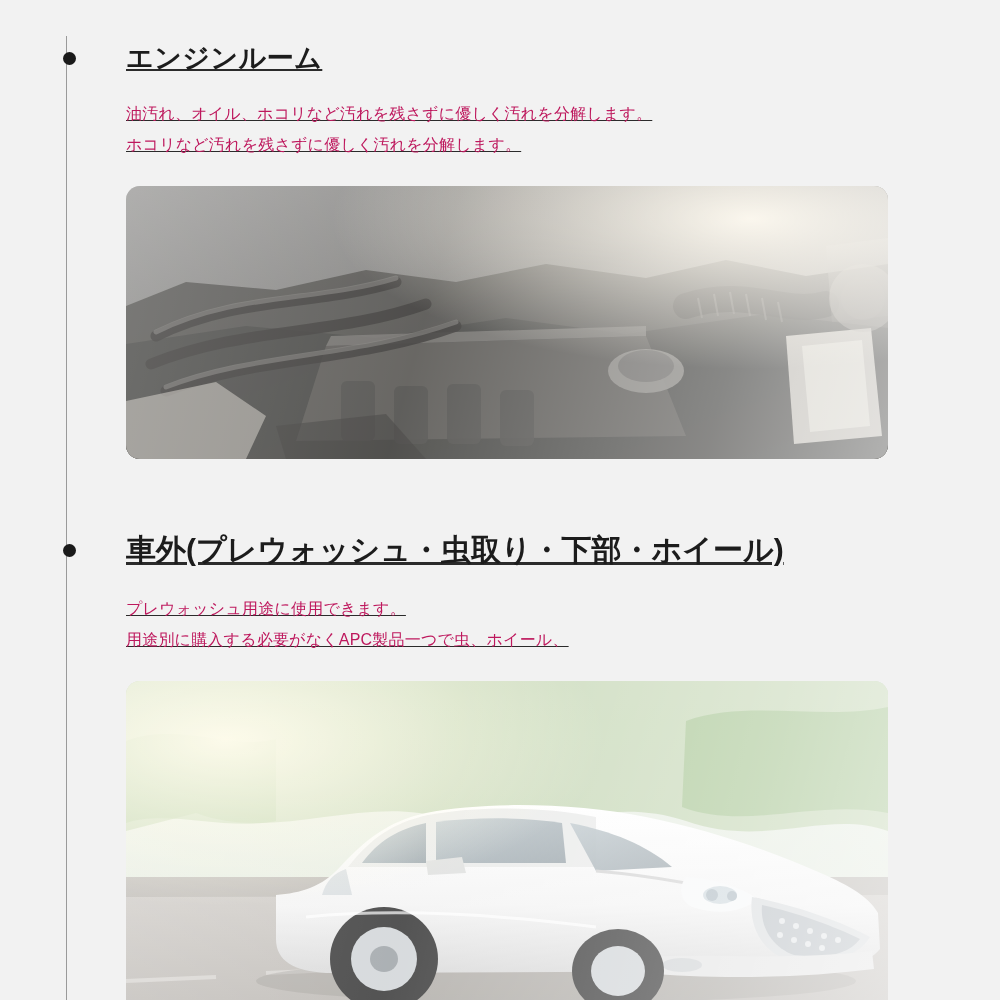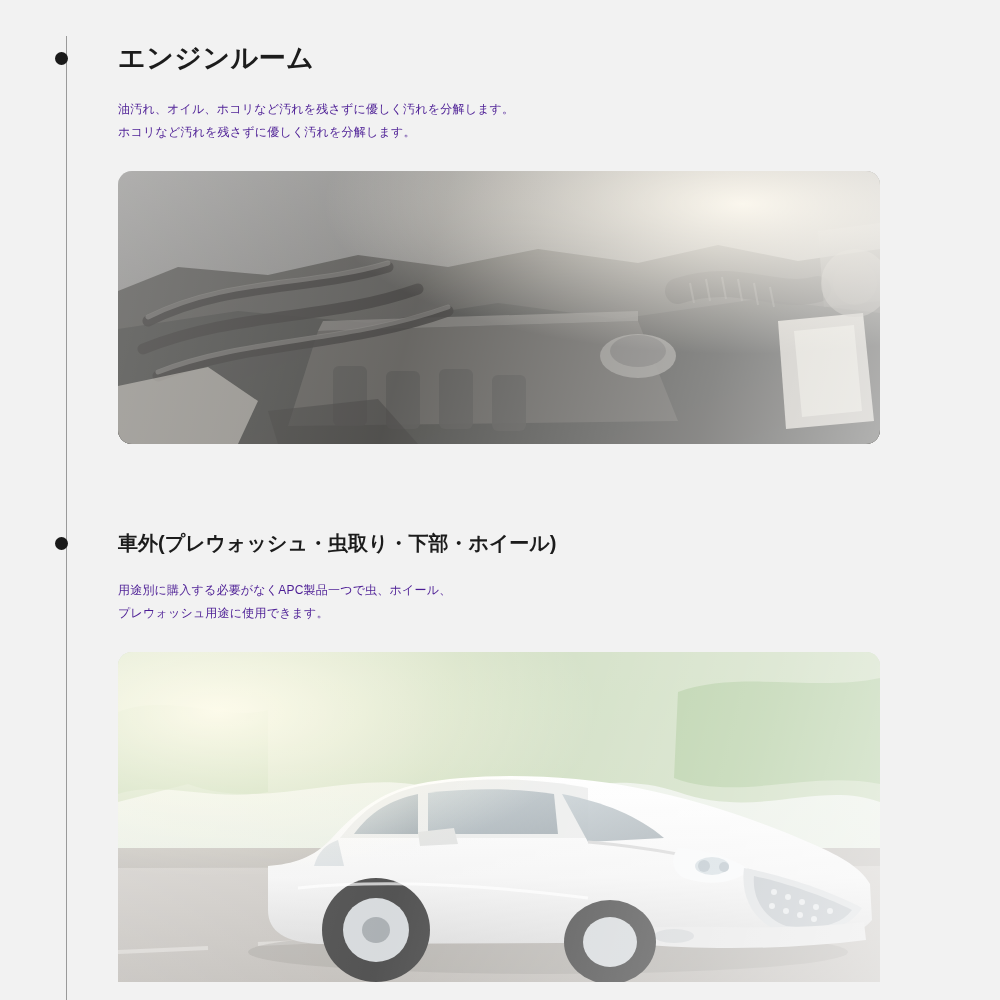--- a/index.html
+++ b/index.html
@@ -27,22 +27,23 @@
     position: absolute;
     left: 66px;
     top: 36px;
     bottom: 0;
     width: 1px;
     background: #9a9a9a;
   }
 
   .section {
     position: absolute;
-    left: 0;
+    left: 8px;
     right: 0;
+    text-decoration: underline;
   }
   .section-1 { top: 40px; }
   .section-2 { top: 530px; }
 
   .heading-row {
     display: flex;
     align-items: center;
     padding-left: 55px;
   }
 
@@ -56,32 +57,32 @@
 
   .heading-text {
     margin-left: 50px;
     font-size: 27px;
     font-weight: bold;
     letter-spacing: 0.5px;
     color: #1c1c1c;
     white-space: nowrap;
   }
   .heading-text.wide {
-    font-size: 20px;
+    font-size: 30px;
     letter-spacing: 0px;
   }
 
   .body-block {
     margin-top: 22px;
     padding-left: 118px;
   }
   .body-line {
-    font-size: 12px;
+    font-size: 16px;
     line-height: 1.95;
-    color: #4c1d95;
+    color: #be185d;
     letter-spacing: 0.2px;
     white-space: nowrap;
     font-weight: 500;
   }
 
   .figure {
     margin-top: 26px;
     margin-left: 118px;
     width: 762px;
     border-radius: 14px;
@@ -193,22 +194,22 @@
     </div>
   </div>
 
   <div class="section section-2">
     <div class="heading-row">
       <span class="bullet"></span>
       <span class="heading-text wide">車外(プレウォッシュ・虫取り・下部・ホイール)</span>
     </div>
 
     <div class="body-block">
+      <div class="body-line">プレウォッシュ用途に使用できます。</div>
       <div class="body-line">用途別に購入する必要がなくAPC製品一つで虫、ホイール、</div>
-      <div class="body-line">プレウォッシュ用途に使用できます。</div>
     </div>
 
     <div class="figure figure-2">
       <svg viewBox="0 0 762 330" preserveAspectRatio="none" aria-hidden="true">
         <defs>
           <linearGradient id="sky" x1="0" y1="0" x2="0" y2="1">
             <stop offset="0%" stop-color="#eef3ea"></stop>
             <stop offset="100%" stop-color="#dfe7da"></stop>
           </linearGradient>
           <linearGradient id="road" x1="0" y1="0" x2="0" y2="1">

